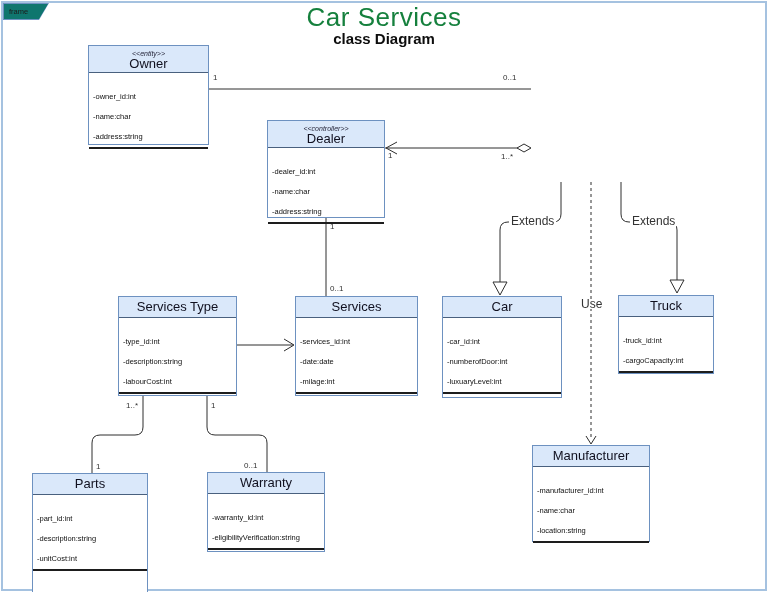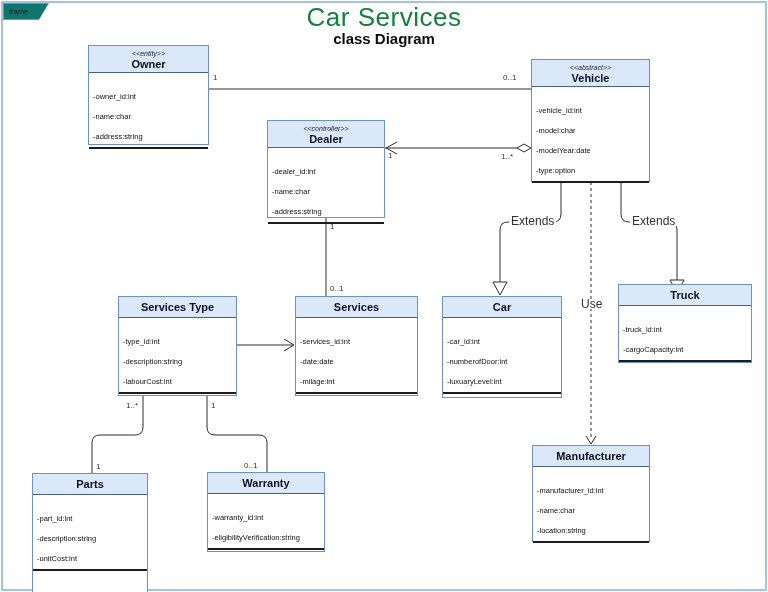--- a/index.html
+++ b/index.html
@@ -11,21 +11,21 @@
   .frame-tab-inner{position:absolute;inset:1px;background:#0f766e;
     clip-path:polygon(0 0,100% 0,calc(100% - 9px) 100%,0 100%);
     font-size:7.5px;line-height:15px;padding-left:5px;color:#1c1c1c;box-sizing:border-box}
   .title-wrap{position:absolute;top:4px;left:0;right:0;text-align:center;pointer-events:none}
   .title{font-size:26px;line-height:27px;color:#15803d;letter-spacing:.5px}
   .subtitle{font-size:15px;line-height:15px;font-weight:bold;color:#0d0d0d}
   svg.connectors{position:absolute;left:0;top:0;width:768px;height:592px}
   .uml{position:absolute;border:1px solid #6d91c0;background:#fff;display:flex;flex-direction:column;box-sizing:border-box}
   .uml-head{background:#dae8fa;border-bottom:1px solid #49607e;text-align:center;flex:0 0 auto}
   .uml-head .stereo{font-size:7px;font-style:italic;line-height:9px;padding-top:3px;color:#26263a}
-  .uml-head .cname{font-size:11px;font-weight:bold;line-height:12px;padding-bottom:2px;color:#10101f}
+  .uml-head .cname{font-size:13px;font-weight:normal;line-height:12px;padding-bottom:2px;color:#10101f}
   .uml-head.single .cname{line-height:20px;padding-bottom:0}
   .attrs{flex:0 0 auto;overflow:hidden;padding-top:14px}
   .attr{font-size:7.5px;height:20px;line-height:20px;padding-left:4px;color:#101010;white-space:nowrap}
   .strip{flex:1 1 auto;border-top:2px solid #1d1d1d}
   .mult{position:absolute;font-size:8px;line-height:9px;color:#333}
   .elabel{position:absolute;font-size:12px;line-height:9px;color:#333;background:#fff;padding:0 2px}
 </style>
 </head>
 <body>
 
@@ -83,33 +83,20 @@
       <div class="cname">Owner</div>
     </div>
     <div class="attrs">
       <div class="attr">-owner_id:int</div>
       <div class="attr">-name:char</div>
       <div class="attr">-address:string</div>
     </div>
     <div class="strip"></div>
   </div>
 
-  <div class="uml" style="left:531px;top:59px;width:119px;height:123px">
-    <div class="uml-head">
-      <div class="stereo">&lt;&lt;abstract&gt;&gt;</div>
-      <div class="cname">Vehicle</div>
-    </div>
-    <div class="attrs">
-      <div class="attr">-vehicle_id:int</div>
-      <div class="attr">-model:char</div>
-      <div class="attr">-modelYear:date</div>
-      <div class="attr">-type:option</div>
-    </div>
-    <div class="strip"></div>
-  </div>
 
   <div class="uml" style="left:267px;top:120px;width:118px;height:98px">
     <div class="uml-head">
       <div class="stereo">&lt;&lt;controller&gt;&gt;</div>
       <div class="cname">Dealer</div>
     </div>
     <div class="attrs">
       <div class="attr">-dealer_id:int</div>
       <div class="attr">-name:char</div>
       <div class="attr">-address:string</div>
@@ -146,21 +133,21 @@
       <div class="cname">Car</div>
     </div>
     <div class="attrs">
       <div class="attr">-car_id:int</div>
       <div class="attr">-numberofDoor:int</div>
       <div class="attr">-luxuaryLevel:int</div>
     </div>
     <div class="strip"></div>
   </div>
 
-  <div class="uml" style="left:618px;top:284px;width:134px;height:79px">
+  <div class="uml" style="left:618px;top:295px;width:96px;height:79px">
     <div class="uml-head single">
       <div class="cname">Truck</div>
     </div>
     <div class="attrs">
       <div class="attr">-truck_id:int</div>
       <div class="attr">-cargoCapacity:int</div>
     </div>
     <div class="strip"></div>
   </div>
 

